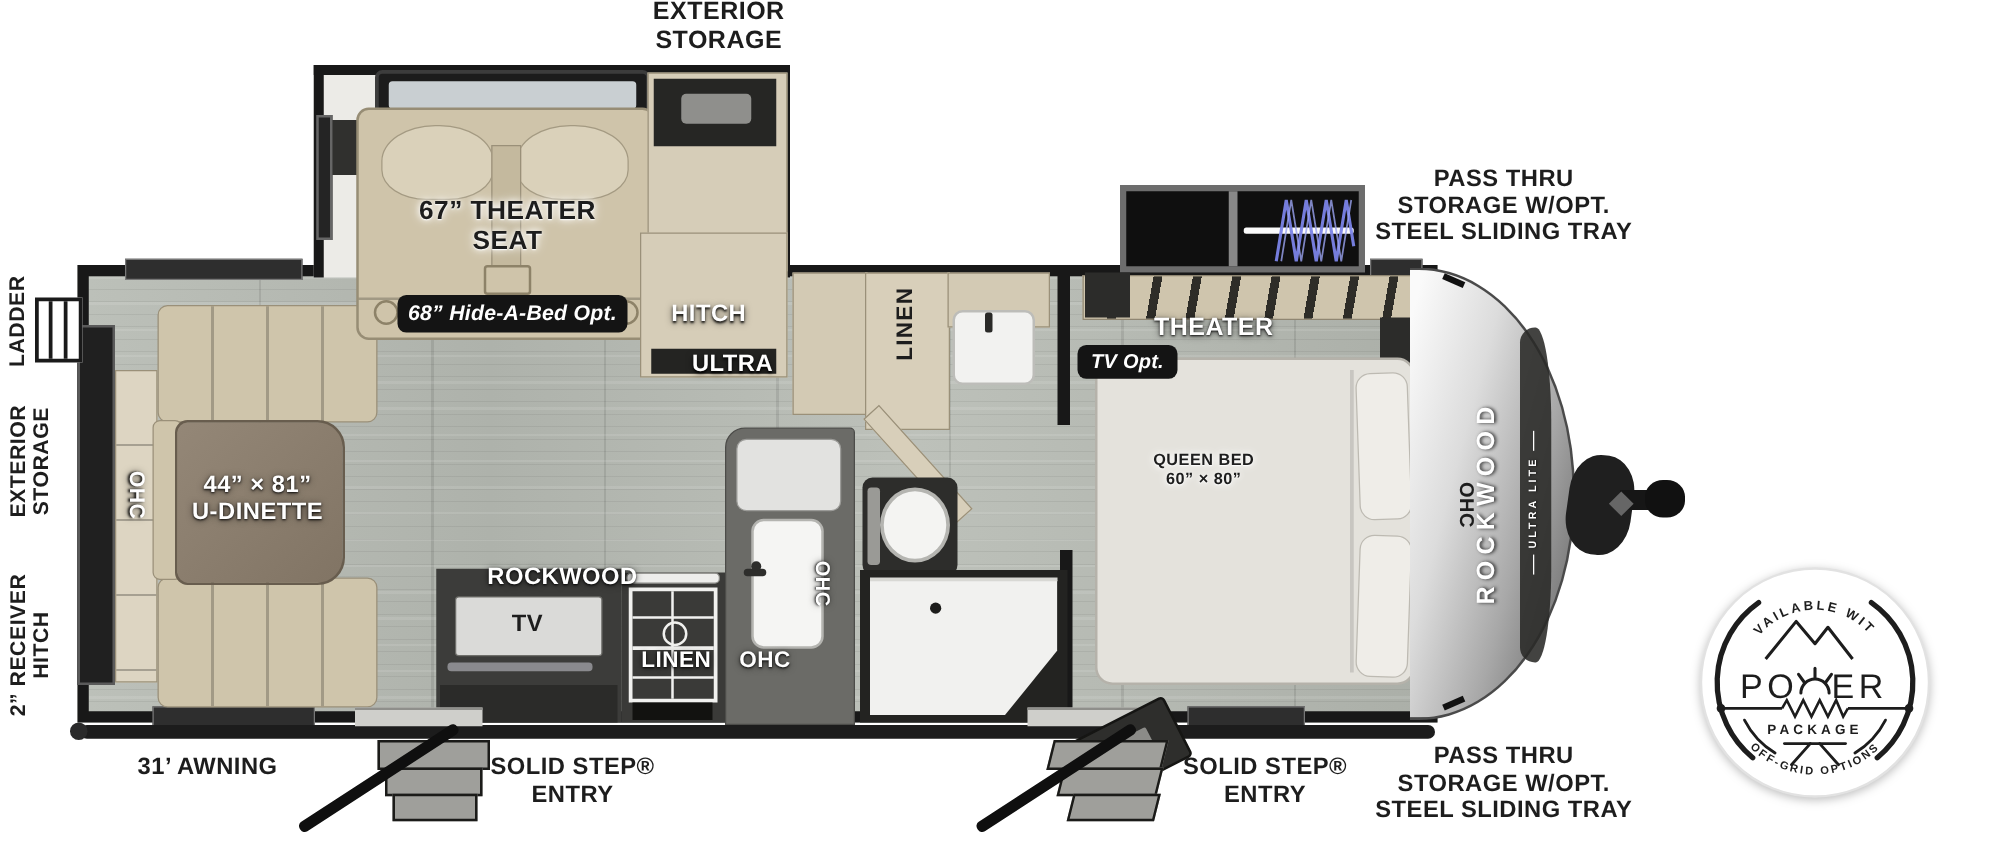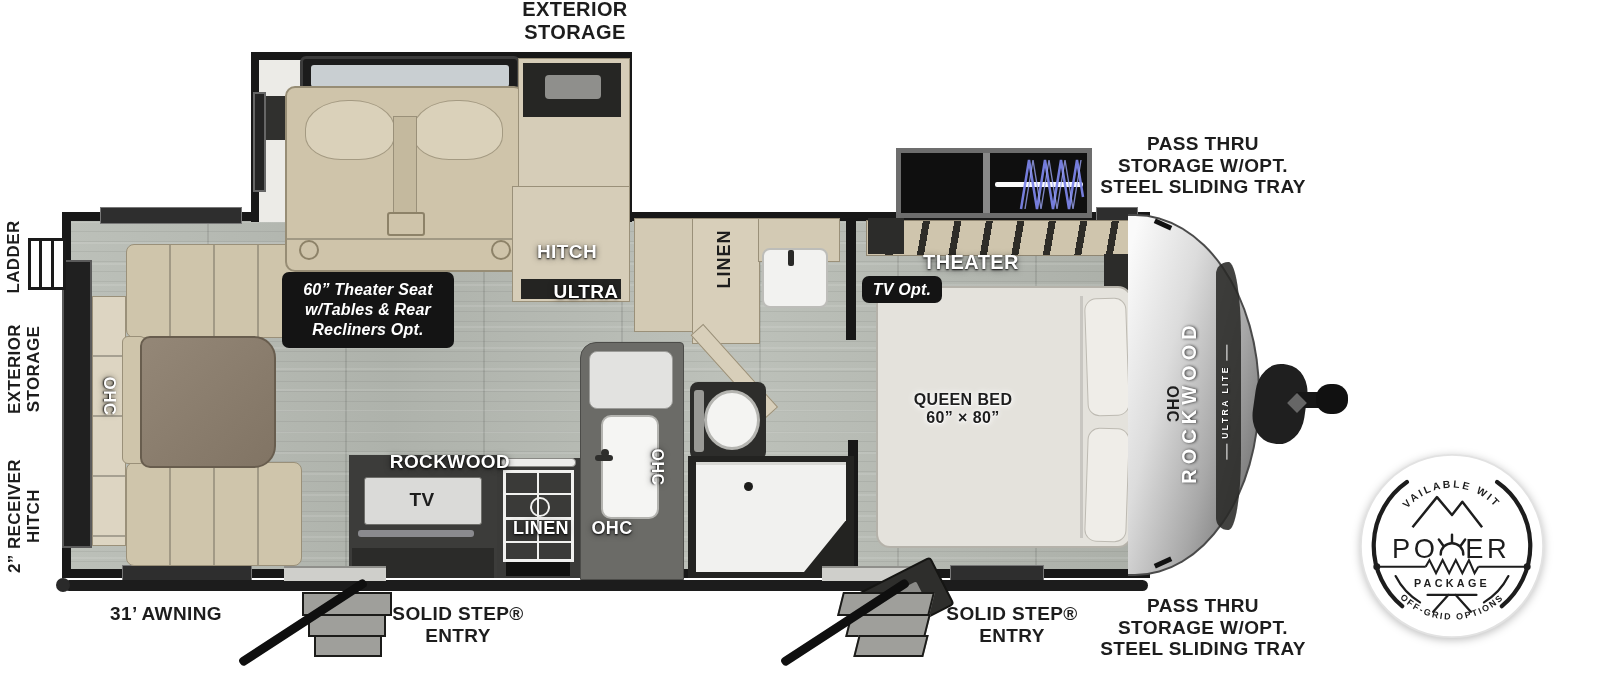--- a/index.html
+++ b/index.html
@@ -178,31 +178,33 @@
   <div class="step" style="left:840px;top:592px;width:88px;height:20px;transform:skewX(-14deg);"></div>
   <div class="step" style="left:848px;top:614px;width:76px;height:19px;transform:skewX(-14deg);"></div>
   <div class="step" style="left:856px;top:635px;width:66px;height:18px;transform:skewX(-14deg);"></div>
   <div class="abs" style="left:770px;top:618px;width:150px;height:9px;background:#0f0f0f;border-radius:4px;transform:rotate(-33deg);"></div>
 
   <div class="lbl dark" style="left:575px;top:21px;font-size:20px;">EXTERIOR
 STORAGE</div>
   <div class="lbl dark" style="left:1203px;top:165px;font-size:19px;">PASS THRU
 STORAGE W/OPT.
 STEEL SLIDING TRAY</div>
-  <div class="pill" style="left:282px;top:272px;width:172px;height:76px;font-size:16px;">60” Theater Seat
-w/Tables &amp; Rear
-Recliners Opt.</div>
+  <div class="lbl glow" style="left:406px;top:181px;font-size:21px;">67” THEATER
+SEAT</div>
+  <div class="pill" style="left:318px;top:236px;width:184px;height:30px;font-size:17px;">68” Hide-A-Bed Opt.</div>
   <div class="lbl wht" style="left:567px;top:252px;font-size:19px;">HITCH</div>
   <div class="lbl wht" style="left:586px;top:292px;font-size:19px;">ULTRA</div>
   <div class="lbl dark rotccw" style="left:724px;top:259px;font-size:18px;letter-spacing:1px;">LINEN</div>
   <div class="lbl wht" style="left:971px;top:262px;font-size:20px;">THEATER</div>
   <div class="pill" style="left:862px;top:276px;width:80px;height:27px;font-size:16px;">TV Opt.</div>
-  <div class="lbl glow" style="left:963px;top:409px;font-size:16px;">QUEEN BED
+  <div class="lbl glow" style="left:963px;top:376px;font-size:13px;">QUEEN BED
 60” × 80”</div>
   <div class="lbl wht rotcw" style="left:109px;top:396px;font-size:17px;">OHC</div>
+  <div class="lbl wht" style="left:206px;top:399px;font-size:19px;">44” × 81”
+U-DINETTE</div>
   <div class="lbl wht" style="left:450px;top:462px;font-size:19px;">ROCKWOOD</div>
   <div class="lbl dark" style="left:422px;top:500px;font-size:19px;">TV</div>
   <div class="lbl wht" style="left:541px;top:528px;font-size:18px;">LINEN</div>
   <div class="lbl wht" style="left:612px;top:528px;font-size:18px;">OHC</div>
   <div class="lbl wht rotcw" style="left:657px;top:467px;font-size:16px;">OHC</div>
   <div class="lbl dark rotcw" style="left:1172px;top:404px;font-size:16px;">OHC</div>
 
   <div class="lbl rotccw" style="left:1205px;top:402px;">
     <div style="color:#fff;font-size:20px;font-weight:700;letter-spacing:5px;text-shadow:0 1px 3px rgba(0,0,0,.8);">ROCKWOOD</div>
     <div style="display:flex;align-items:center;justify-content:center;gap:5px;color:#fff;font-size:8.5px;

